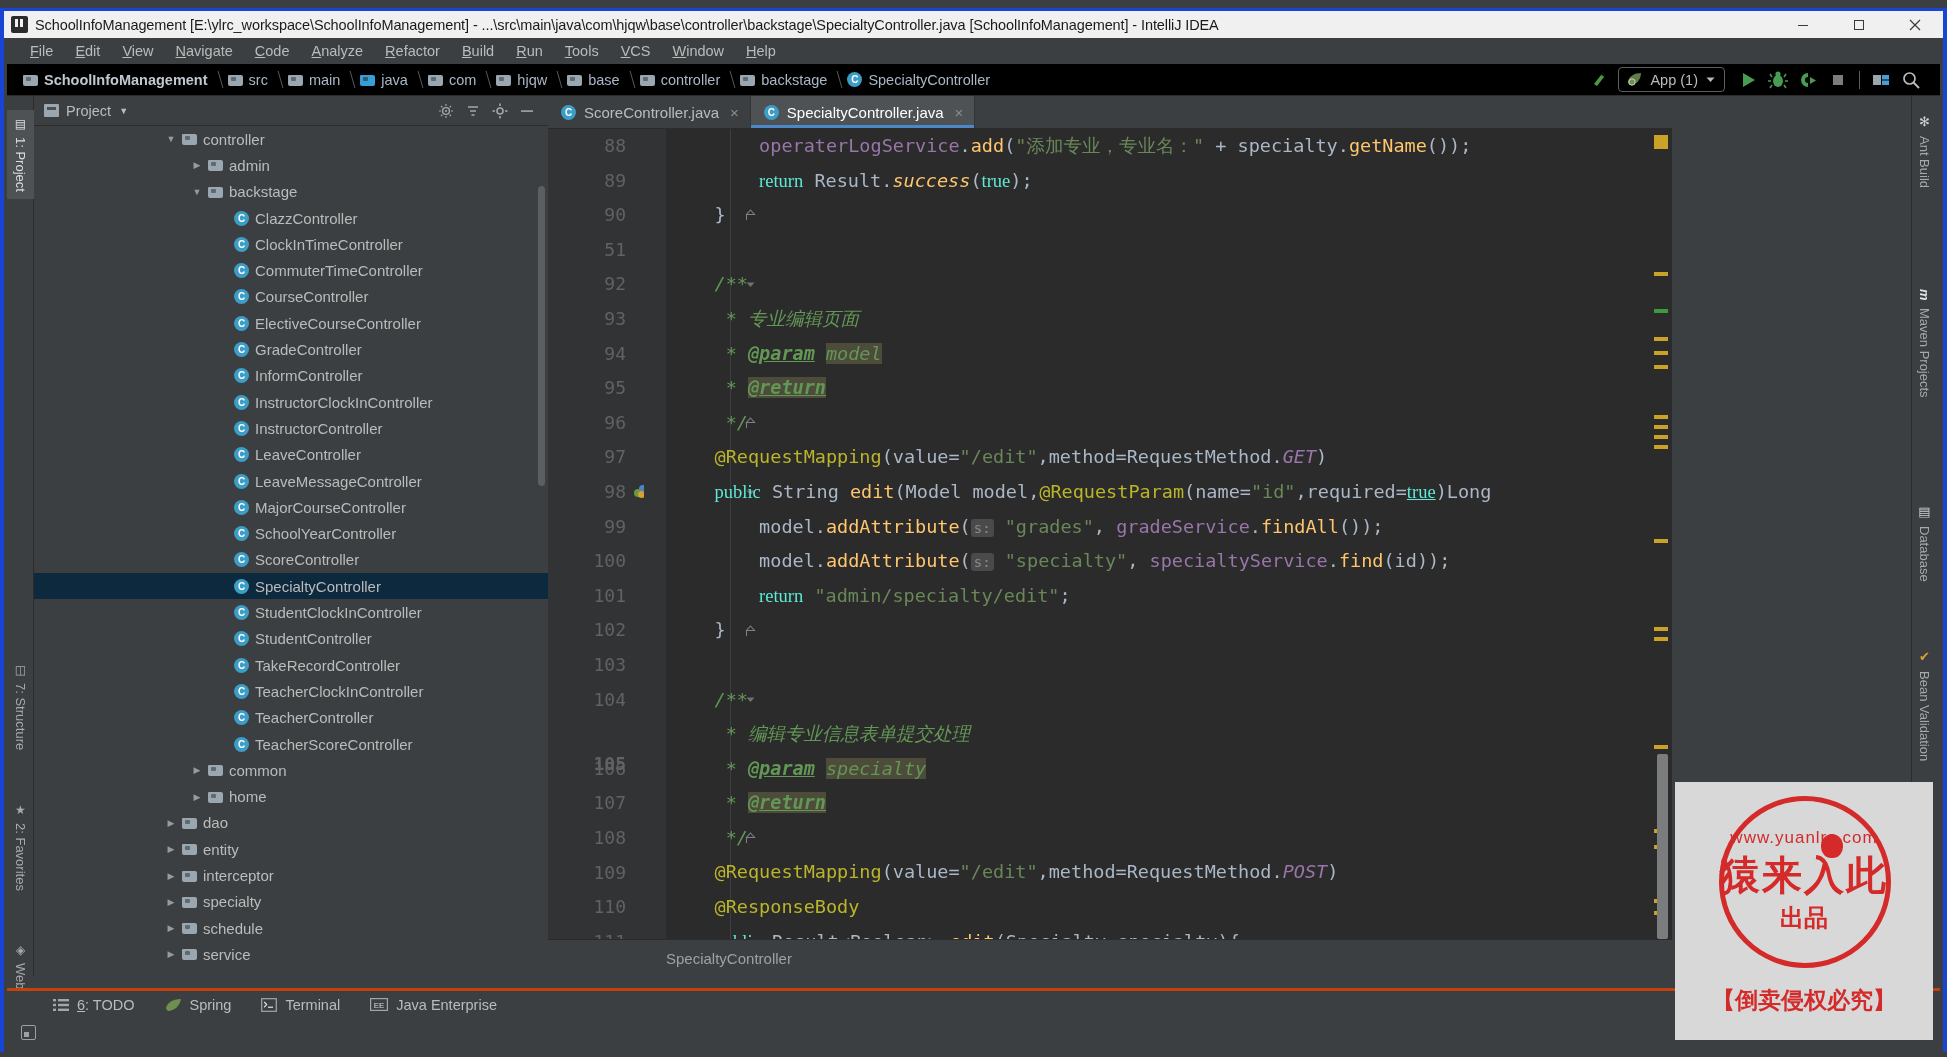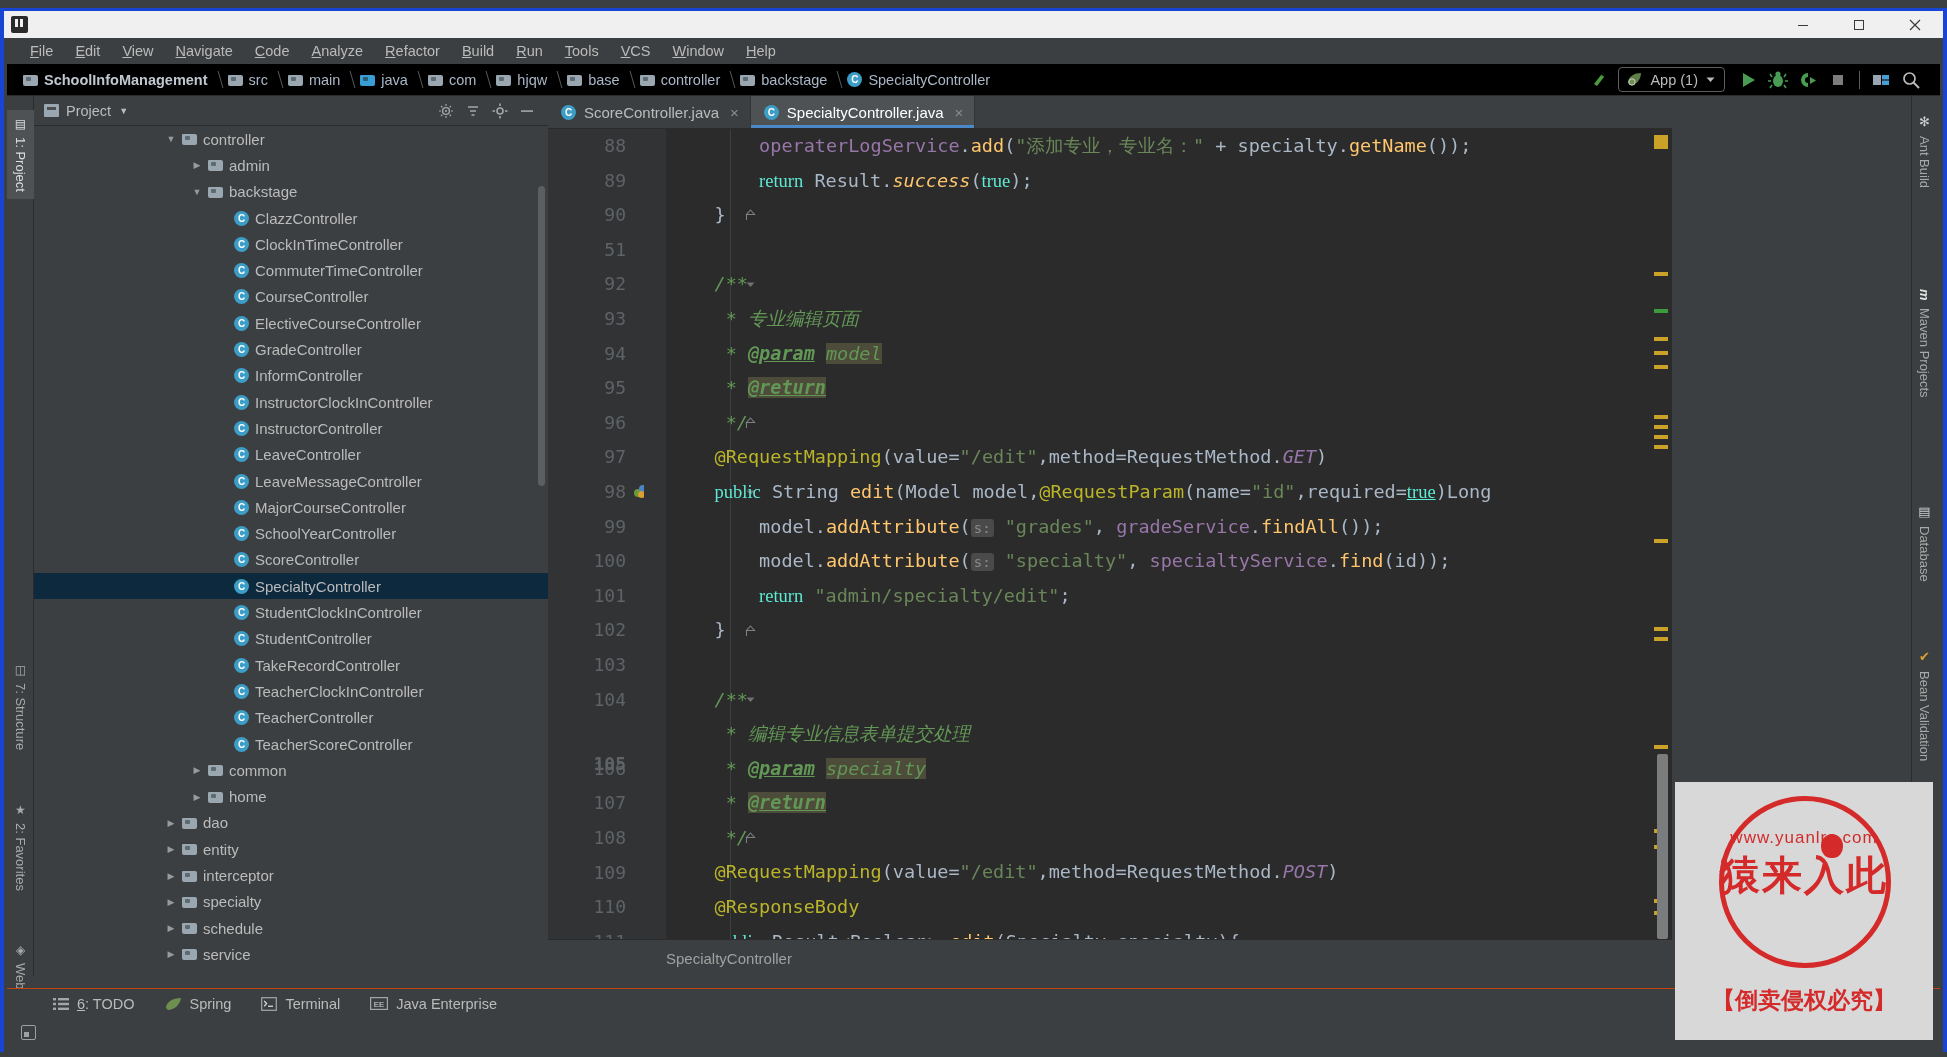--- a/index.html
+++ b/index.html
@@ -259,21 +259,21 @@
     position:absolute; left:0; width:25px;
     writing-mode: vertical-rl;
     font-size:13px; color:#a9a9a9;
     display:flex; align-items:center; gap:7px;
     white-space:nowrap; padding:8px 0;
   }
 
   
   #statusbar {
     position:absolute; left:7px; bottom:39px; width:1933px; height:30px;
-    background:#3c3f41; border-top:1px solid #c2410c;
+    background:#3c3f41; border-top:3px solid #c2410c;
     display:flex; align-items:center; padding-left:46px;
   }
   .sitem {
     display:flex; align-items:center; gap:8px; font-size:14.5px; color:#bbbbbb;
     margin-right:30px; white-space:nowrap;
   }
   .sitem u{ text-decoration:underline; }
   #statusbar2 {
     position:absolute; left:7px; bottom:11px; width:1933px; height:28px;
     background:#3c3f41; display:flex; align-items:center; padding-left:14px;
@@ -328,20 +328,21 @@
 <body>
 
 <div id="app">
 
   <div class="win-border-t"></div>
   <div class="win-border-l"></div>
   <div class="win-border-r"></div>
 
   <div id="titlebar">
     <div id="title-icon"></div>
+    <div id="title-text">SchoolInfoManagement [E:\ylrc_workspace\SchoolInfoManagement] - ...\src\main\java\com\hjqw\base\controller\backstage\SpecialtyController.java [SchoolInfoManagement] - IntelliJ IDEA</div>
     <div class="wbtns">
       <div class="wbtn">
         <svg width="12" height="12" viewBox="0 0 12 12">
             <rect x="1" y="6" width="10" height="1" fill="#3a3a3a"></rect>
           </svg>
       </div>
       <div class="wbtn">
         <svg width="12" height="12" viewBox="0 0 12 12">
             <rect x="1.5" y="1.5" width="9" height="9" fill="none" stroke="#3a3a3a" stroke-width="1"></rect>
           </svg>
@@ -889,16 +890,17 @@
     </div>
   <div id="statusbar2">
     <div id="sb2-ico"></div>
   </div>
 
   <div id="stamp">
     <div class="ring"></div>
     <div class="apple"></div>
     <div class="sitetext">www.yuanlrc.com</div>
     <div class="bigcn">猿来入此</div>
+    <div class="smallcn">出品</div>
     <div class="warnbar">【倒卖侵权必究】</div>
   </div>
 
 </div>
 
 </body></html>

